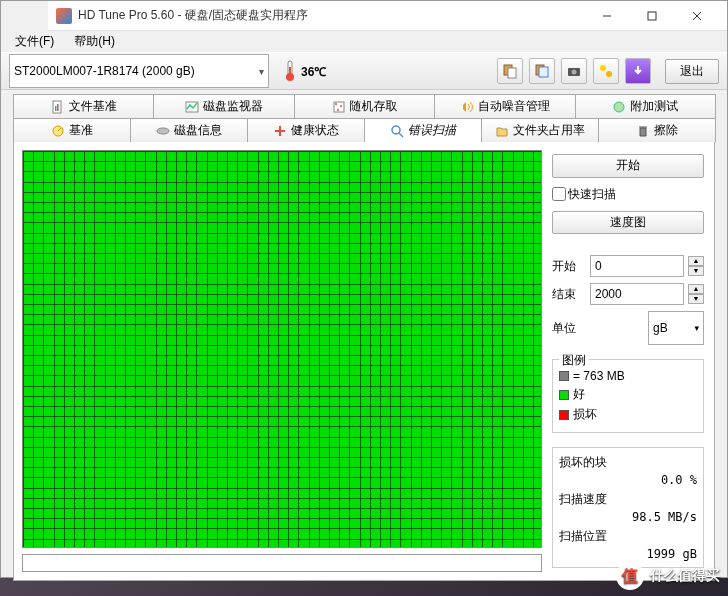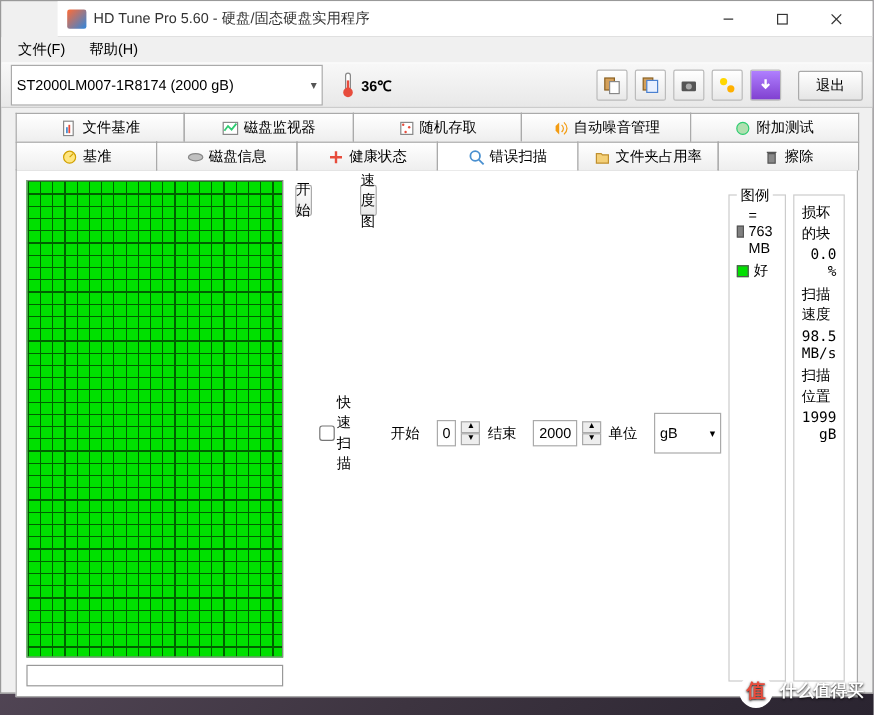--- a/index.html
+++ b/index.html
@@ -24,38 +24,38 @@
 .exit-btn { padding: 3px 14px; border: 1px solid #aaa; background: linear-gradient(#fff,#e5e5e5); border-radius: 2px; cursor: pointer; margin-left: 8px; }
 .tab-area { padding: 4px 12px 0 12px; }
 .tab-row { display: flex; }
 .tab { flex: 1; height: 24px; display: flex; align-items: center; justify-content: center; gap: 4px; border: 1px solid #aaa; background: linear-gradient(#fff,#eee); cursor: pointer; border-bottom: none; margin-right: -1px; }
 .tab.active { background: #fff; position: relative; z-index: 2; }
 .tab .ticon { width: 14px; height: 14px; display: inline-flex; }
 .tab-content { border: 1px solid #aaa; background: #fff; margin-top: -1px; padding: 8px; display: flex; gap: 8px; height: 440px; }
 .scan-grid { width: 520px; height: 100%; display: flex; flex-direction: column; gap: 6px; }
 .grid-canvas { flex: 1; background: #00e000; border: 1px solid #888; background-image: repeating-linear-gradient(#006000 0 1px, transparent 1px 10.2px), repeating-linear-gradient(90deg, #006000 0 1px, transparent 1px 10.2px); }
 .progress-bar { height: 18px; border: 1px solid #999; background: #fff; }
-.side-panel { flex: 1; display: flex; gap: 6px; padding: 4px 2px; }
+.side-panel { flex: 1; display: flex; flex-direction: column; gap: 6px; padding: 4px 2px; }
 .side-btn { height: 26px; border: 1px solid #aaa; background: linear-gradient(#fff,#e8e8e8); display: flex; align-items: center; justify-content: center; cursor: pointer; border-radius: 2px; }
 .chk-row { display: flex; align-items: center; gap: 2px; margin: 2px 0; }
 .chk-row input { width: 14px; height: 14px; }
 .field-row { display: flex; align-items: center; gap: 4px; }
 .field-row .lbl { width: 34px; }
 .spin-input { flex: 1; height: 22px; border: 1px solid #aaa; display: flex; align-items: center; padding: 0 4px; background: #fff; }
 .spin-btns { width: 16px; display: flex; flex-direction: column; }
 .spin-btns div { height: 10px; border: 1px solid #aaa; background: #eee; font-size: 7px; text-align: center; line-height: 8px; cursor: pointer; }
 .unit-select { width: 56px; height: 34px; border: 1px solid #aaa; display: flex; align-items: center; justify-content: space-between; padding: 0 4px; background: #fff; margin-left: auto; cursor: pointer; }
 .group-box { border: 1px solid #ccc; padding: 6px; position: relative; margin-top: 8px; }
 .group-box .gtitle { position: absolute; top: -8px; left: 6px; background: #fff; padding: 0 3px; }
 .legend-row { display: flex; align-items: center; gap: 4px; margin: 3px 0; }
 .sw { width: 10px; height: 10px; border: 1px solid #555; }
 .stat-val { text-align: right; font-family: monospace; margin-top: 2px; }
 .watermark { position: absolute; right: 8px; bottom: 6px; display: flex; align-items: center; gap: 6px; color: #fff; text-shadow: 0 1px 2px #000; }
 .wm-circle { width: 28px; height: 28px; border-radius: 50%; background: #fff; color: #e74c3c; display: flex; align-items: center; justify-content: center; font-weight: bold; font-size: 16px; }
-.tab-row2 .tab.active { border-top: 1px solid #aaa; }
+.tab-row2 .tab.active { border-top: 1px solid #aaa; font-style: italic; }
 </style>
 </head>
 <body>
 
 <div class="window">
   <div class="titlebar">
     <div class="app-icon"></div>
     <div class="title">HD Tune Pro 5.60 - 硬盘/固态硬盘实用程序</div>
     <div class="win-controls">
       <div class="win-btn">
@@ -275,20 +275,24 @@
         <div class="group-box">
           <span class="gtitle">图例</span>
           <div class="legend-row">
               <span class="sw" style="background:#808080"></span>
               <span>= 763 MB</span>
             </div>
           <div class="legend-row">
               <span class="sw" style="background:#00e000"></span>
               <span>好</span>
             </div>
+          <div class="legend-row">
+              <span class="sw" style="background:#ff0000"></span>
+              <span>损坏</span>
+            </div>
         </div>
 
         <div class="group-box">
           <div>损坏的块</div>
           <div class="stat-val">0.0 %</div>
           <div style="margin-top:4px">扫描速度</div>
           <div class="stat-val">98.5 MB/s</div>
           <div style="margin-top:4px">扫描位置</div>
           <div class="stat-val">1999 gB</div>
         </div>

